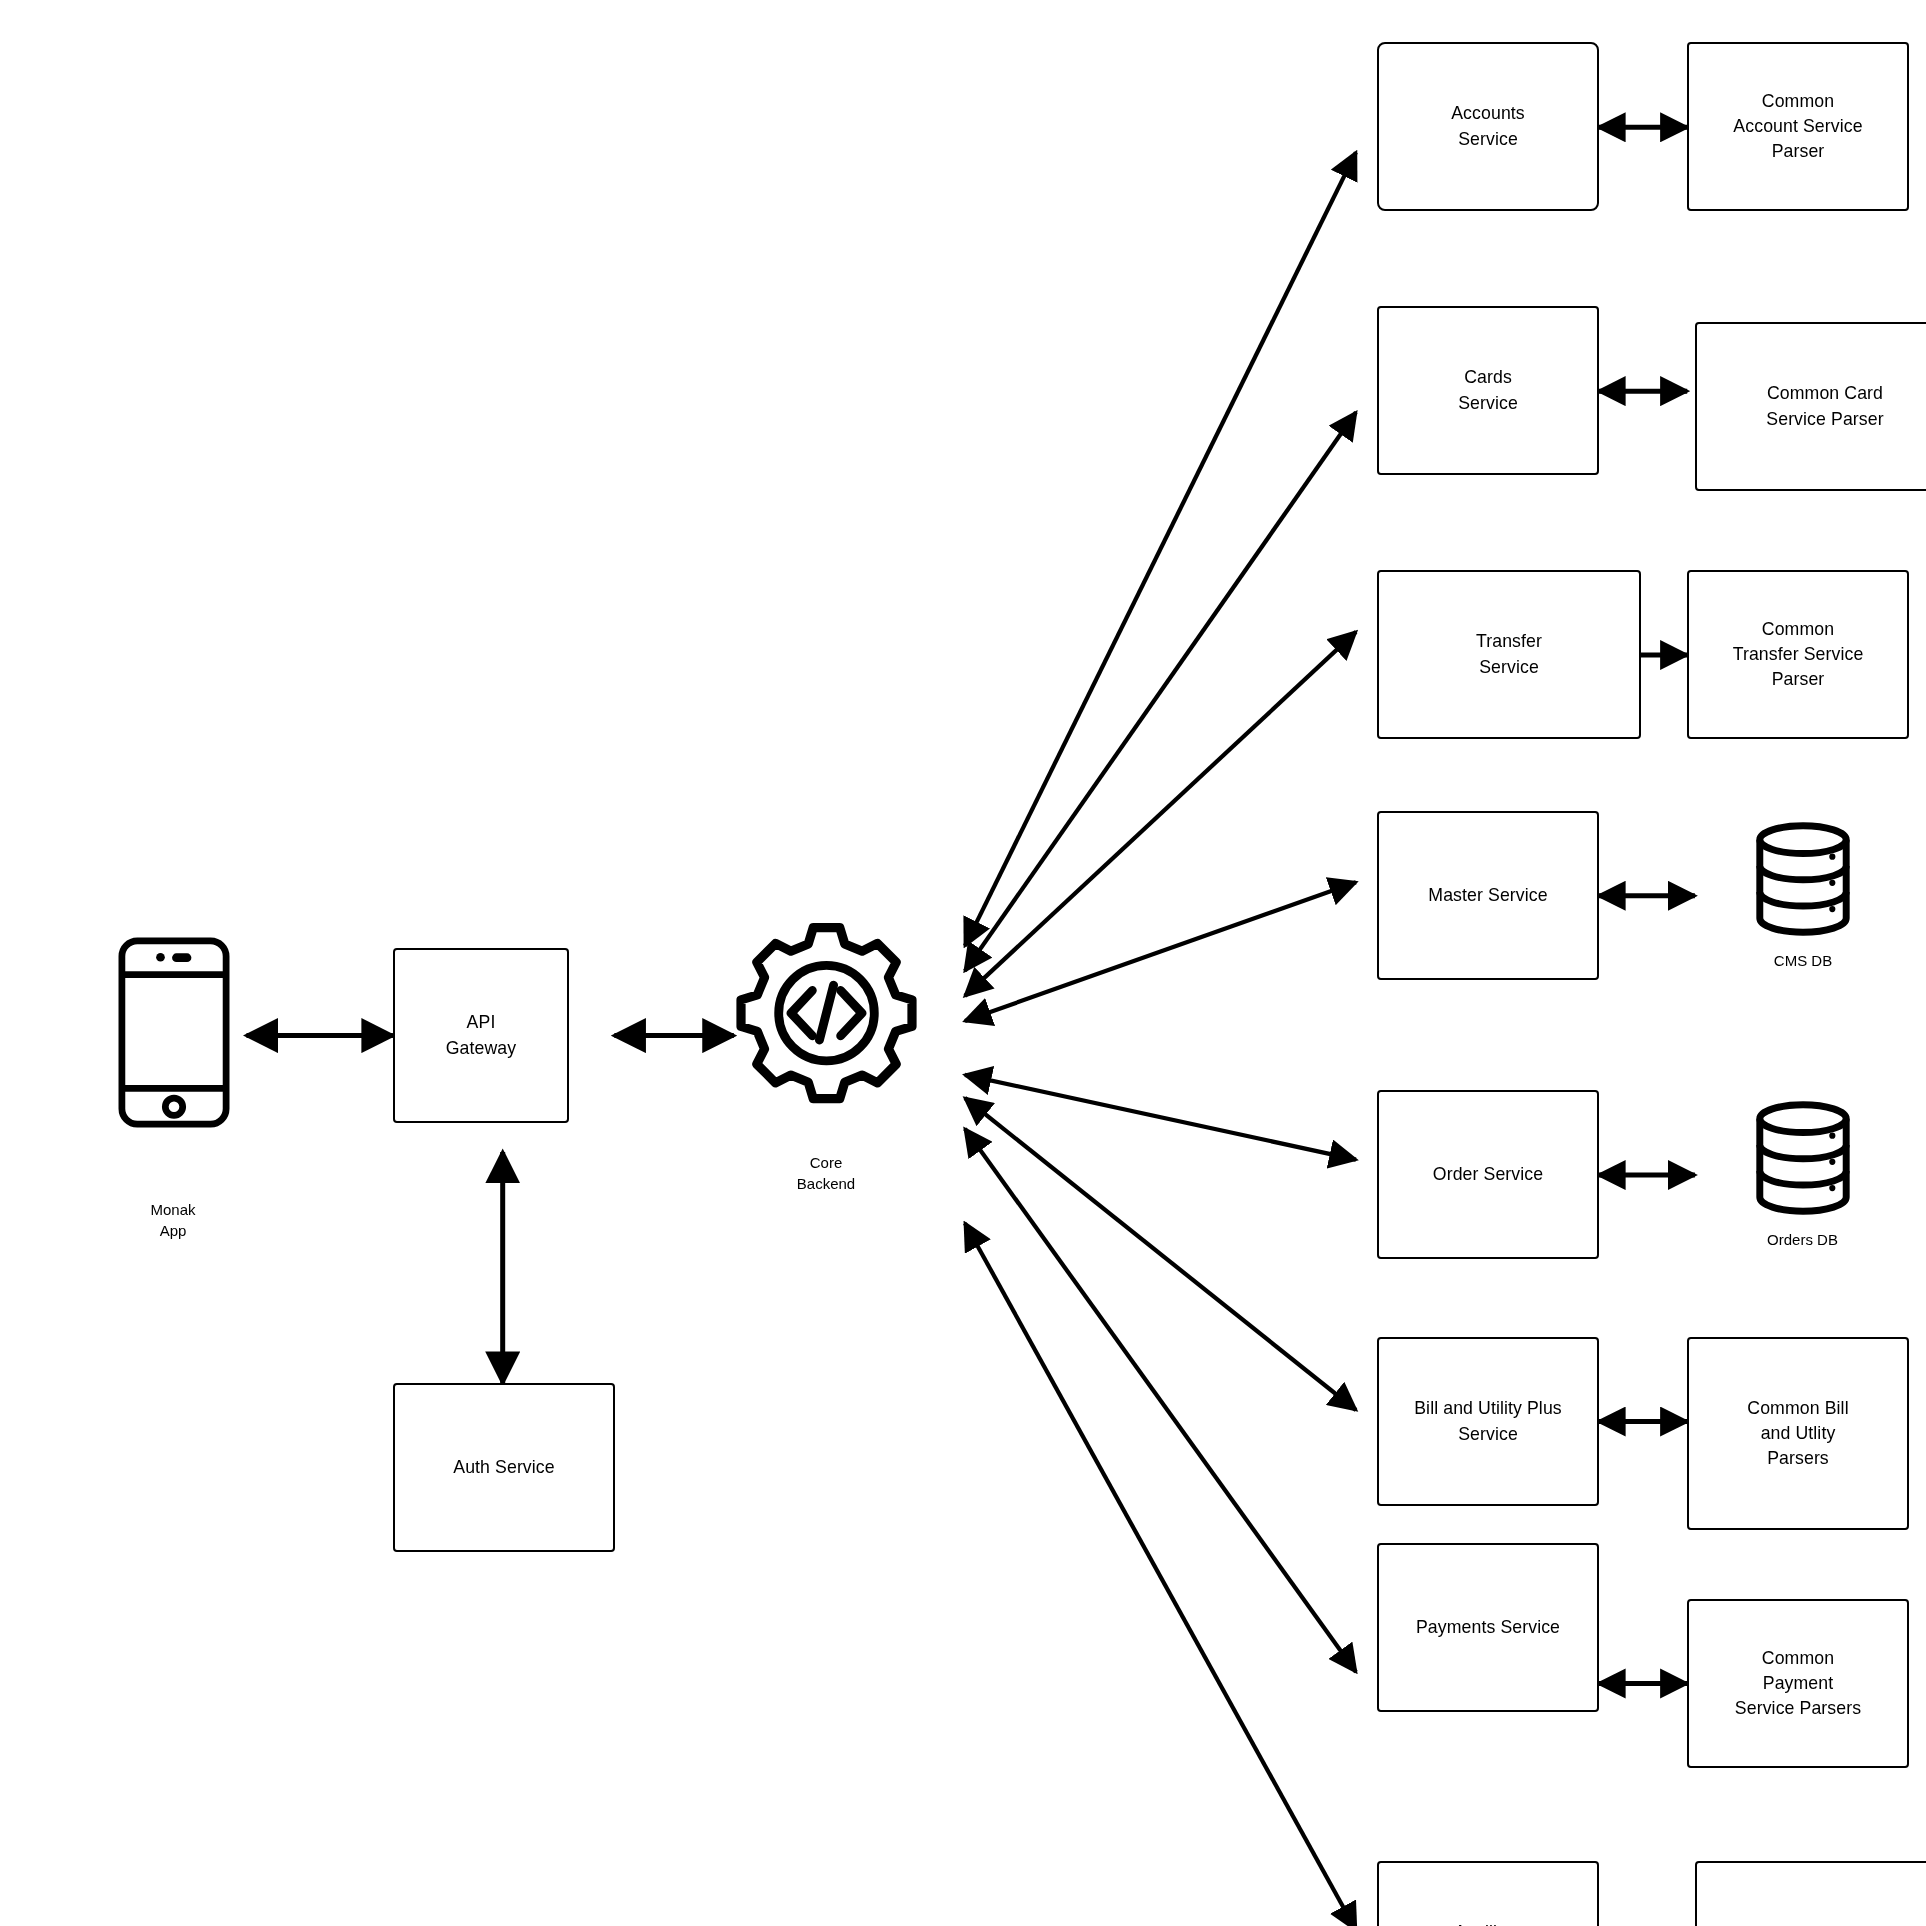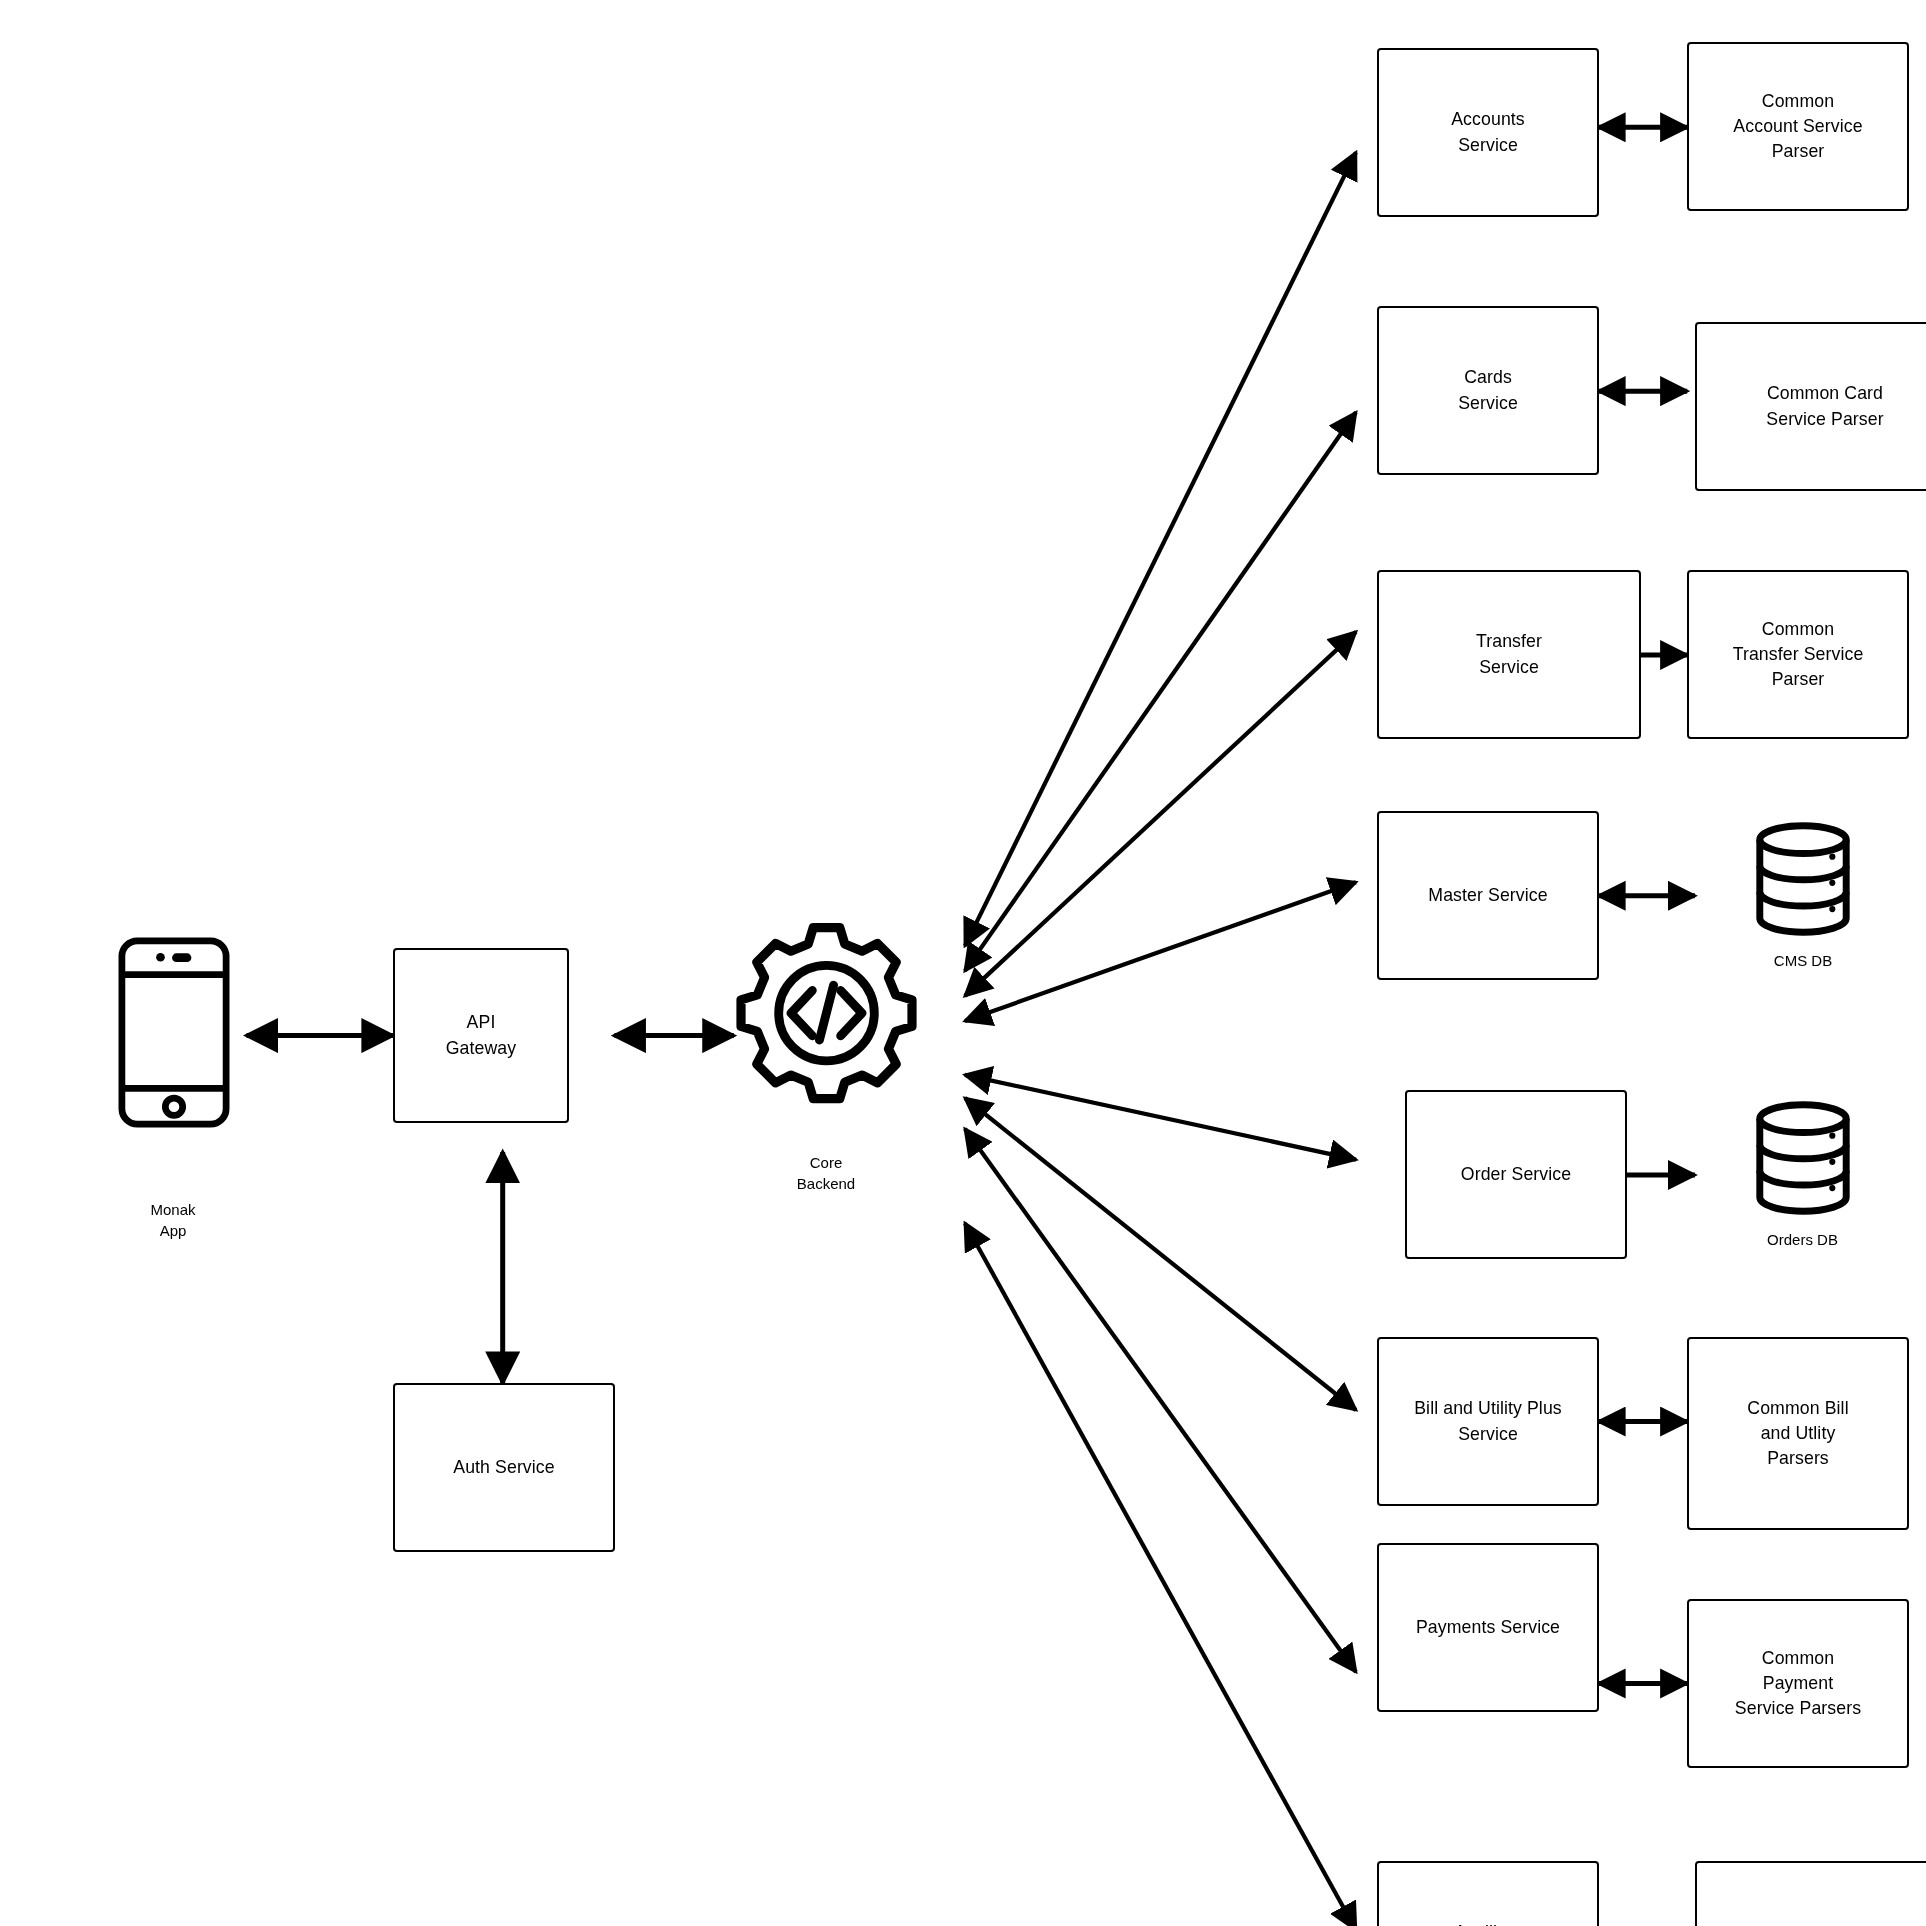--- a/index.html
+++ b/index.html
@@ -116,21 +116,21 @@
       <path fill="none" stroke="#000" stroke-width="5.2" stroke-linejoin="round" stroke-linecap="round" d="M42.5 5 L57.5 5 L60.3 14.2 L70.2 18.3 L78.8 13.9 L89.4 24.5 L85 33.1 L89.1 43 L98.3 45.8 L98.3 60.8 L89.1 63.6 L85 73.5 L89.4 82.1 L78.8 92.7 L70.2 88.3 L60.3 92.4 L57.5 101.6 L42.5 101.6 L39.7 92.4 L29.8 88.3 L21.2 92.7 L10.6 82.1 L15 73.5 L10.9 63.6 L1.7 60.8 L1.7 45.8 L10.9 43 L15 33.1 L10.6 24.5 L21.2 13.9 L29.8 18.3 L39.7 14.2 Z" transform="translate(0,-3.5)"></path>
       <circle cx="50" cy="49.8" r="27" fill="none" stroke="#000" stroke-width="5"></circle>
       <path d="M42 37 L30 49.8 L42 62.6" fill="none" stroke="#000" stroke-width="5" stroke-linecap="round" stroke-linejoin="round"></path>
       <path d="M58 37 L70 49.8 L58 62.6" fill="none" stroke="#000" stroke-width="5" stroke-linecap="round" stroke-linejoin="round"></path>
       <line x1="54" y1="34" x2="46" y2="65" stroke="#000" stroke-width="5" stroke-linecap="round"></line>
     </svg>
   </div>
   <div class="caption" style="left:749px;top:1152px;width:154px;">Core
 Backend</div>
 
-  <div class="node-box" style="left:1377px;top:48px;width:222px;height:169px;">
+  <div class="node-box" style="left:1377px;top:42px;width:222px;height:169px;border-radius:8px;">
     <span class="lbl">Accounts
 Service</span>
   </div>
   <div class="node-box" style="left:1687px;top:42px;width:222px;height:169px;">
     <span class="lbl">Common
 Account Service
 Parser</span>
   </div>
 
   <div class="node-box" style="left:1377px;top:306px;width:222px;height:169px;">
@@ -161,21 +161,21 @@
       <path d="M7 12 L7 63 a28 9 0 0 0 56 0 L63 12" fill="none" stroke="#000" stroke-width="4.5"></path>
       <path d="M7 29 a28 9 0 0 0 56 0" fill="none" stroke="#000" stroke-width="4.5"></path>
       <path d="M7 46 a28 9 0 0 0 56 0" fill="none" stroke="#000" stroke-width="4.5"></path>
       <circle cx="54" cy="23" r="2" fill="#000"></circle>
       <circle cx="54" cy="40" r="2" fill="#000"></circle>
       <circle cx="54" cy="57" r="2" fill="#000"></circle>
     </svg>
   </div>
   <div class="caption" style="left:1722px;top:950px;width:162px;">CMS DB</div>
 
-  <div class="node-box" style="left:1377px;top:1090px;width:222px;height:169px;margin-left:28px;">
+  <div class="node-box" style="left:1377px;top:1090px;width:222px;height:169px;">
     <span class="lbl">Order Service</span>
   </div>
   <div class="icon-wrap" style="left:1749px;top:1100px;width:108px;height:116px;">
     <svg width="108" height="116" viewBox="0 0 70 75">
       <ellipse cx="35" cy="12" rx="28" ry="9" fill="none" stroke="#000" stroke-width="4.5"></ellipse>
       <path d="M7 12 L7 63 a28 9 0 0 0 56 0 L63 12" fill="none" stroke="#000" stroke-width="4.5"></path>
       <path d="M7 29 a28 9 0 0 0 56 0" fill="none" stroke="#000" stroke-width="4.5"></path>
       <path d="M7 46 a28 9 0 0 0 56 0" fill="none" stroke="#000" stroke-width="4.5"></path>
       <circle cx="54" cy="23" r="2" fill="#000"></circle>
       <circle cx="54" cy="40" r="2" fill="#000"></circle>

